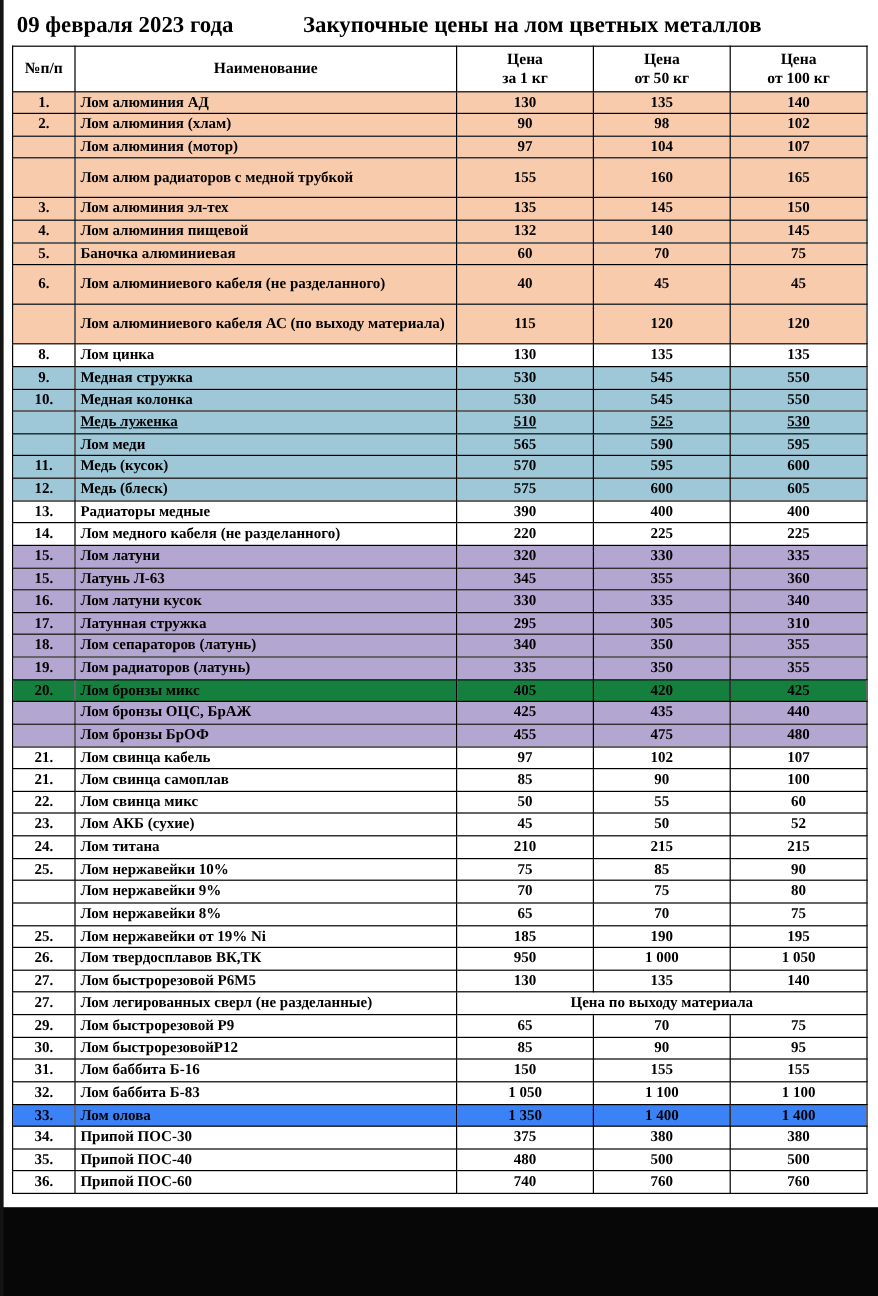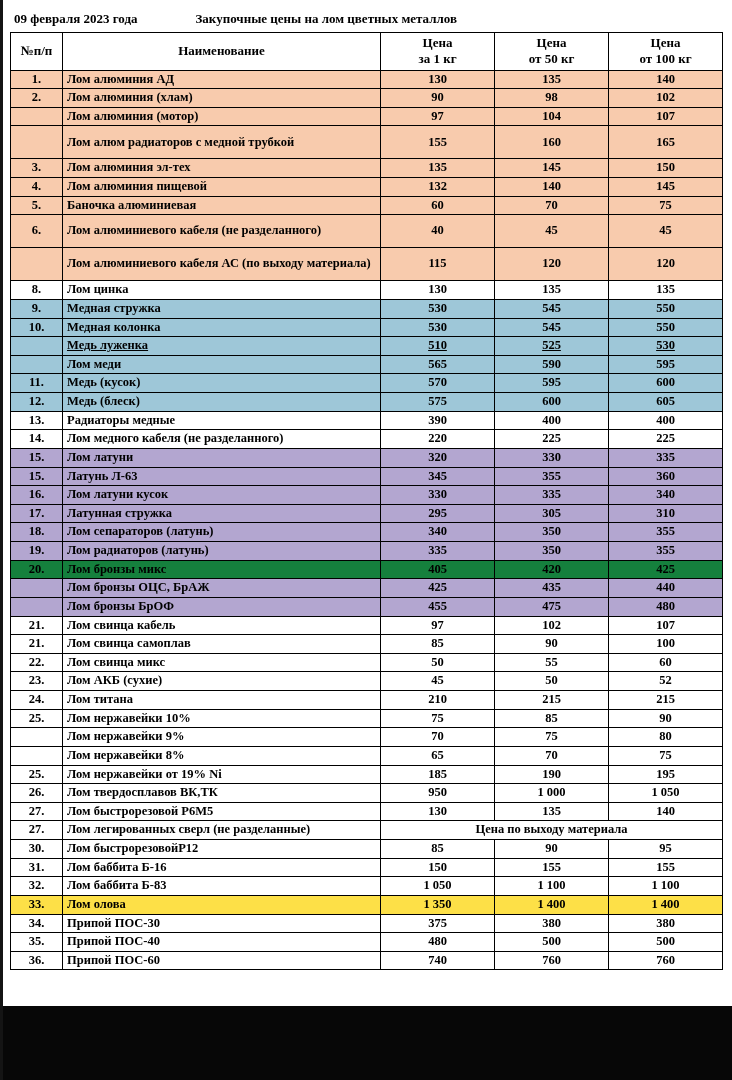--- a/index.html
+++ b/index.html
@@ -23,21 +23,21 @@
     background: #141414; z-index: 6;
   }
   .bottom-band {
     position: absolute; left: 0; top: 1006px;
     width: 732px; height: 74px;
     background: #070707; z-index: 5;
   }
   .title-row {
     display: flex; align-items: baseline;
     padding: 11px 0 5px 14px;
-    font-weight: 700; font-size: 13px;
+    font-weight: 700; font-size: 19px;
     white-space: nowrap;
   }
   .title-main { margin-left: 58px; }
   table.price-table {
     border-collapse: collapse;
     margin-left: 10px;
     width: 712px;
     table-layout: fixed;
   }
   .price-table th, .price-table td {
@@ -352,41 +352,48 @@
           <td class="col-price">130</td>
           <td class="col-price">135</td>
           <td class="col-price">140</td>
         </tr>
         <tr style="background: rgb(255, 255, 255);">
           <td class="col-num">27.</td>
           <td class="col-name">Лом легированных сверл (не разделанные)</td>
           <td class="col-merged" colspan="3">Цена по выходу материала</td>
         </tr>
         <tr style="background: rgb(255, 255, 255);">
+          <td class="col-num">29.</td>
+          <td class="col-name">Лом быстрорезовой Р9</td>
+          <td class="col-price">65</td>
+          <td class="col-price">70</td>
+          <td class="col-price">75</td>
+        </tr>
+        <tr style="background: rgb(255, 255, 255);">
           <td class="col-num">30.</td>
           <td class="col-name">Лом быстрорезовойР12</td>
           <td class="col-price">85</td>
           <td class="col-price">90</td>
           <td class="col-price">95</td>
         </tr>
         <tr style="background: rgb(255, 255, 255);">
           <td class="col-num">31.</td>
           <td class="col-name">Лом баббита Б-16</td>
           <td class="col-price">150</td>
           <td class="col-price">155</td>
           <td class="col-price">155</td>
         </tr>
         <tr style="background: rgb(255, 255, 255);">
           <td class="col-num">32.</td>
           <td class="col-name">Лом баббита Б-83</td>
           <td class="col-price">1 050</td>
           <td class="col-price">1 100</td>
           <td class="col-price">1 100</td>
         </tr>
-        <tr style="background: #fde047;">
+        <tr style="background: #3b82f6;">
           <td class="col-num">33.</td>
           <td class="col-name">Лом олова</td>
           <td class="col-price">1 350</td>
           <td class="col-price">1 400</td>
           <td class="col-price">1 400</td>
         </tr>
         <tr style="background: rgb(255, 255, 255);">
           <td class="col-num">34.</td>
           <td class="col-name">Припой ПОС-30</td>
           <td class="col-price">375</td>

